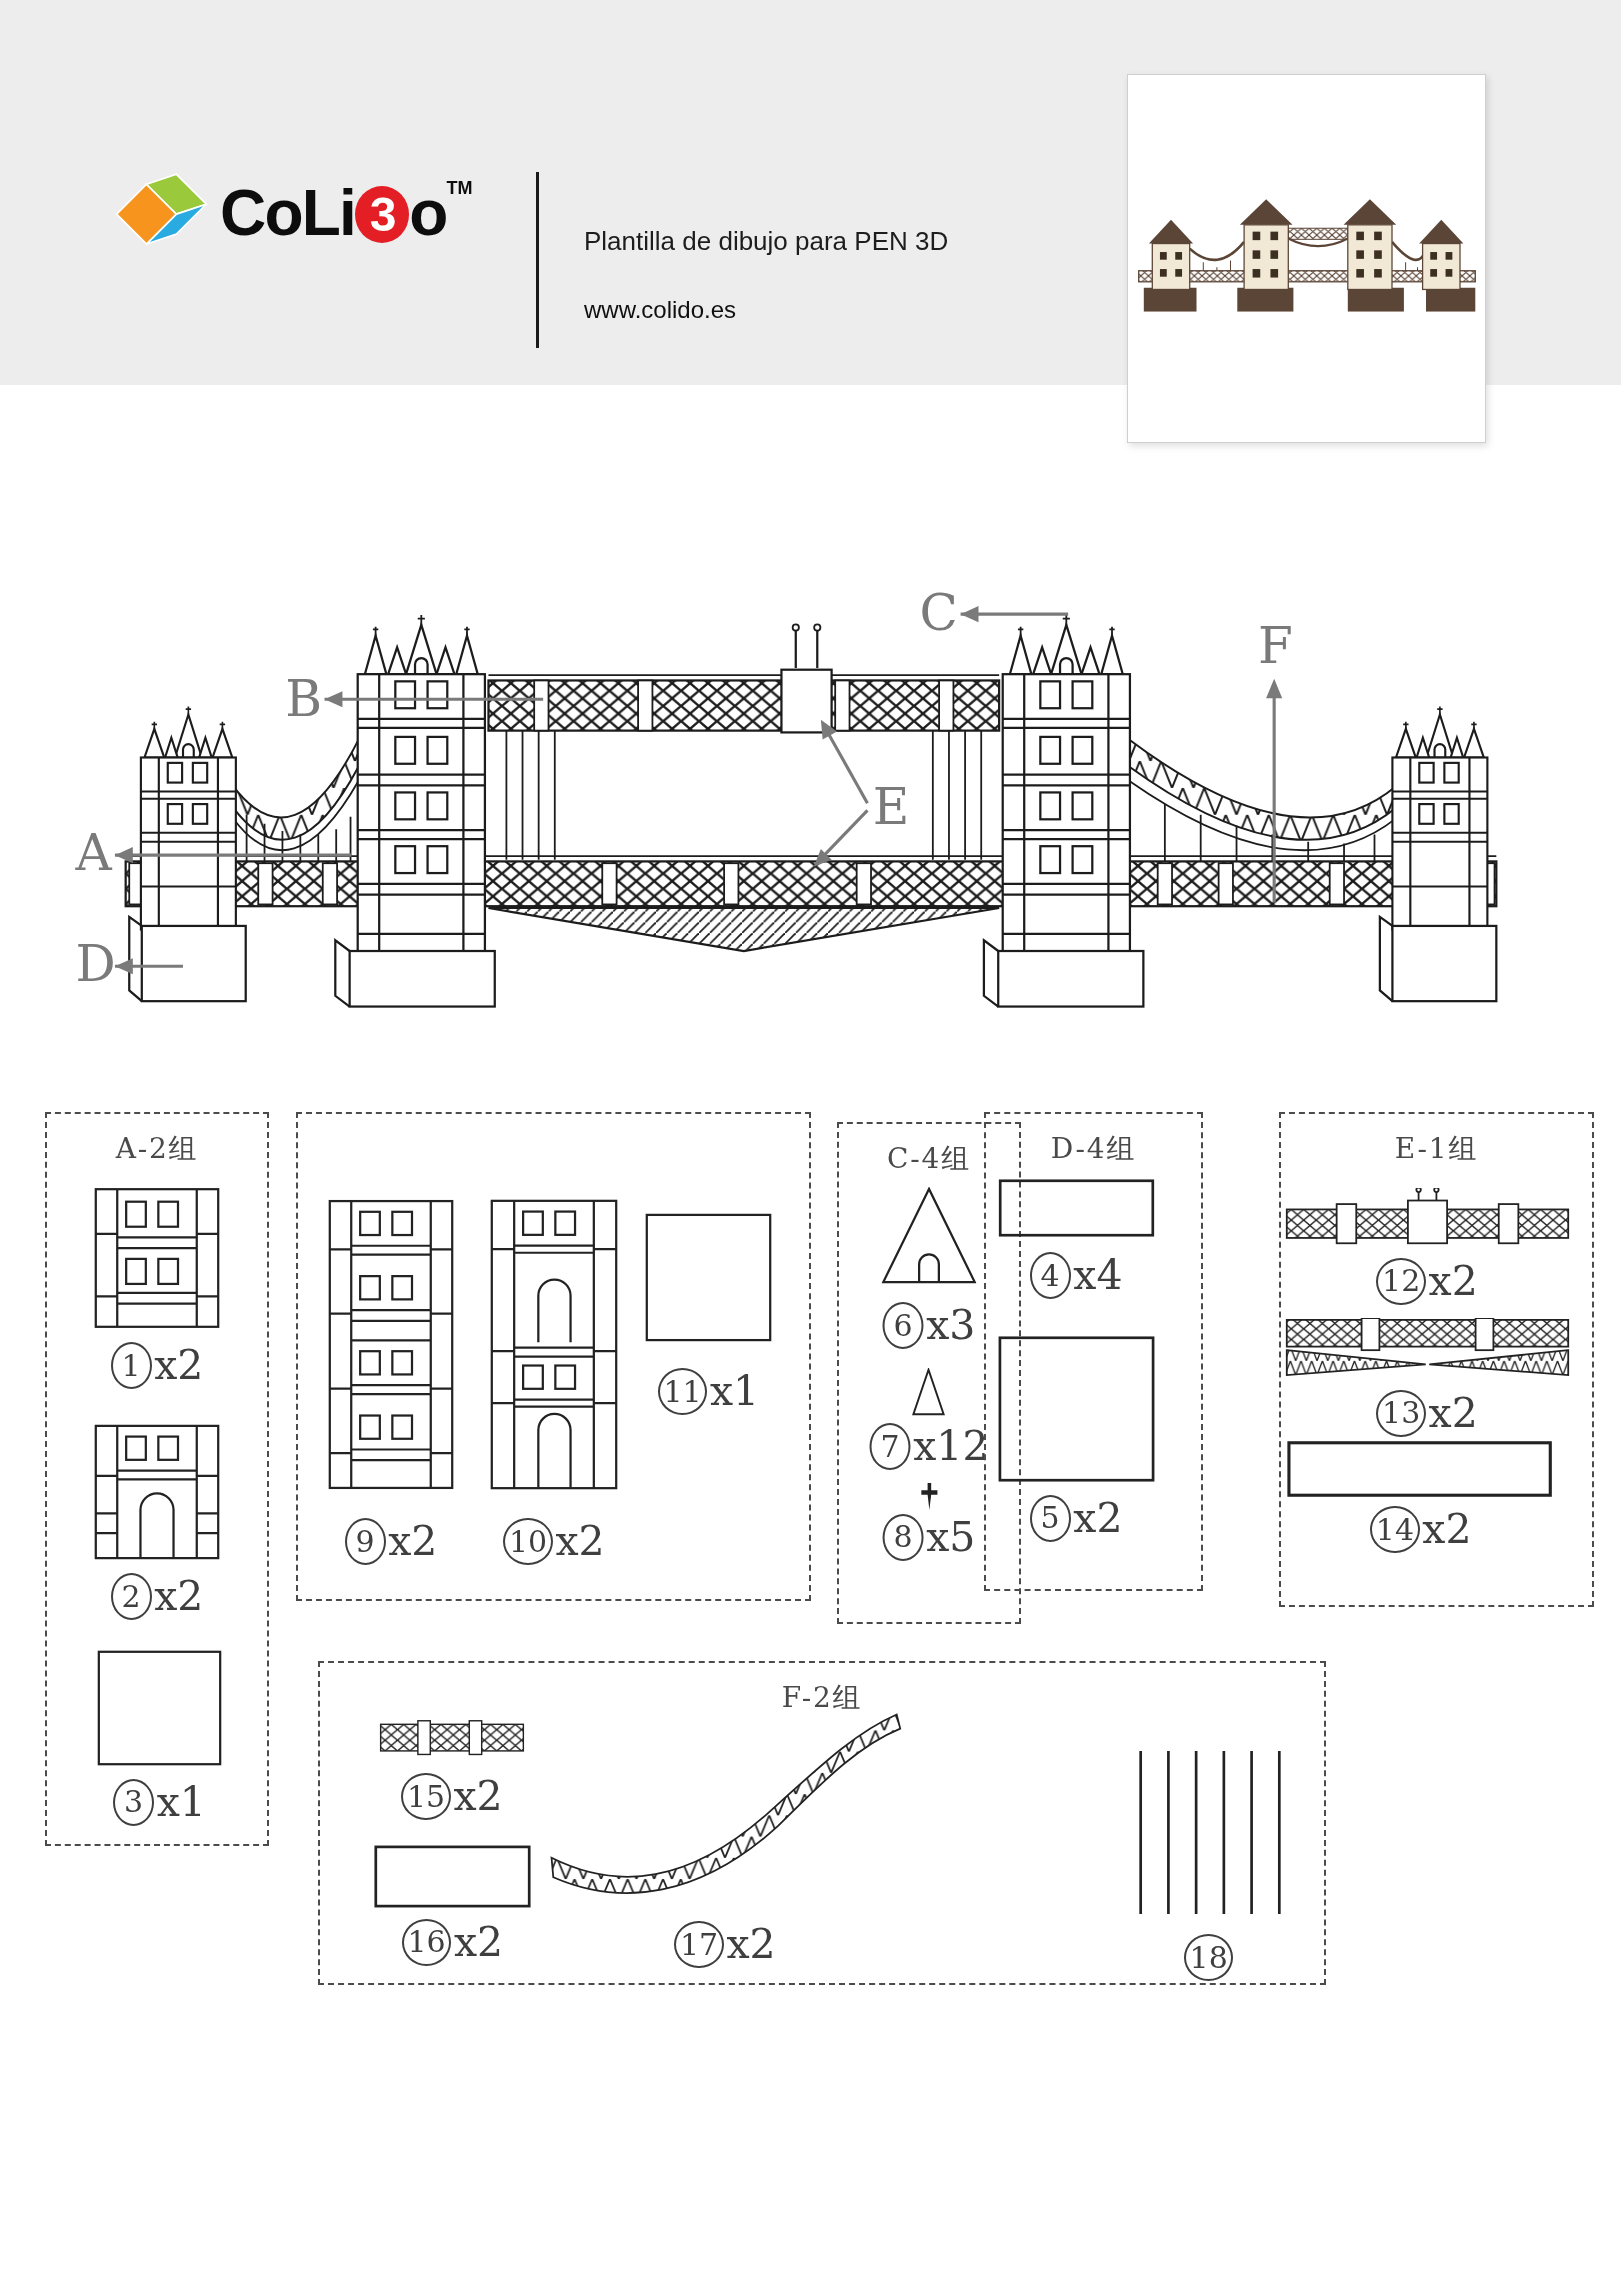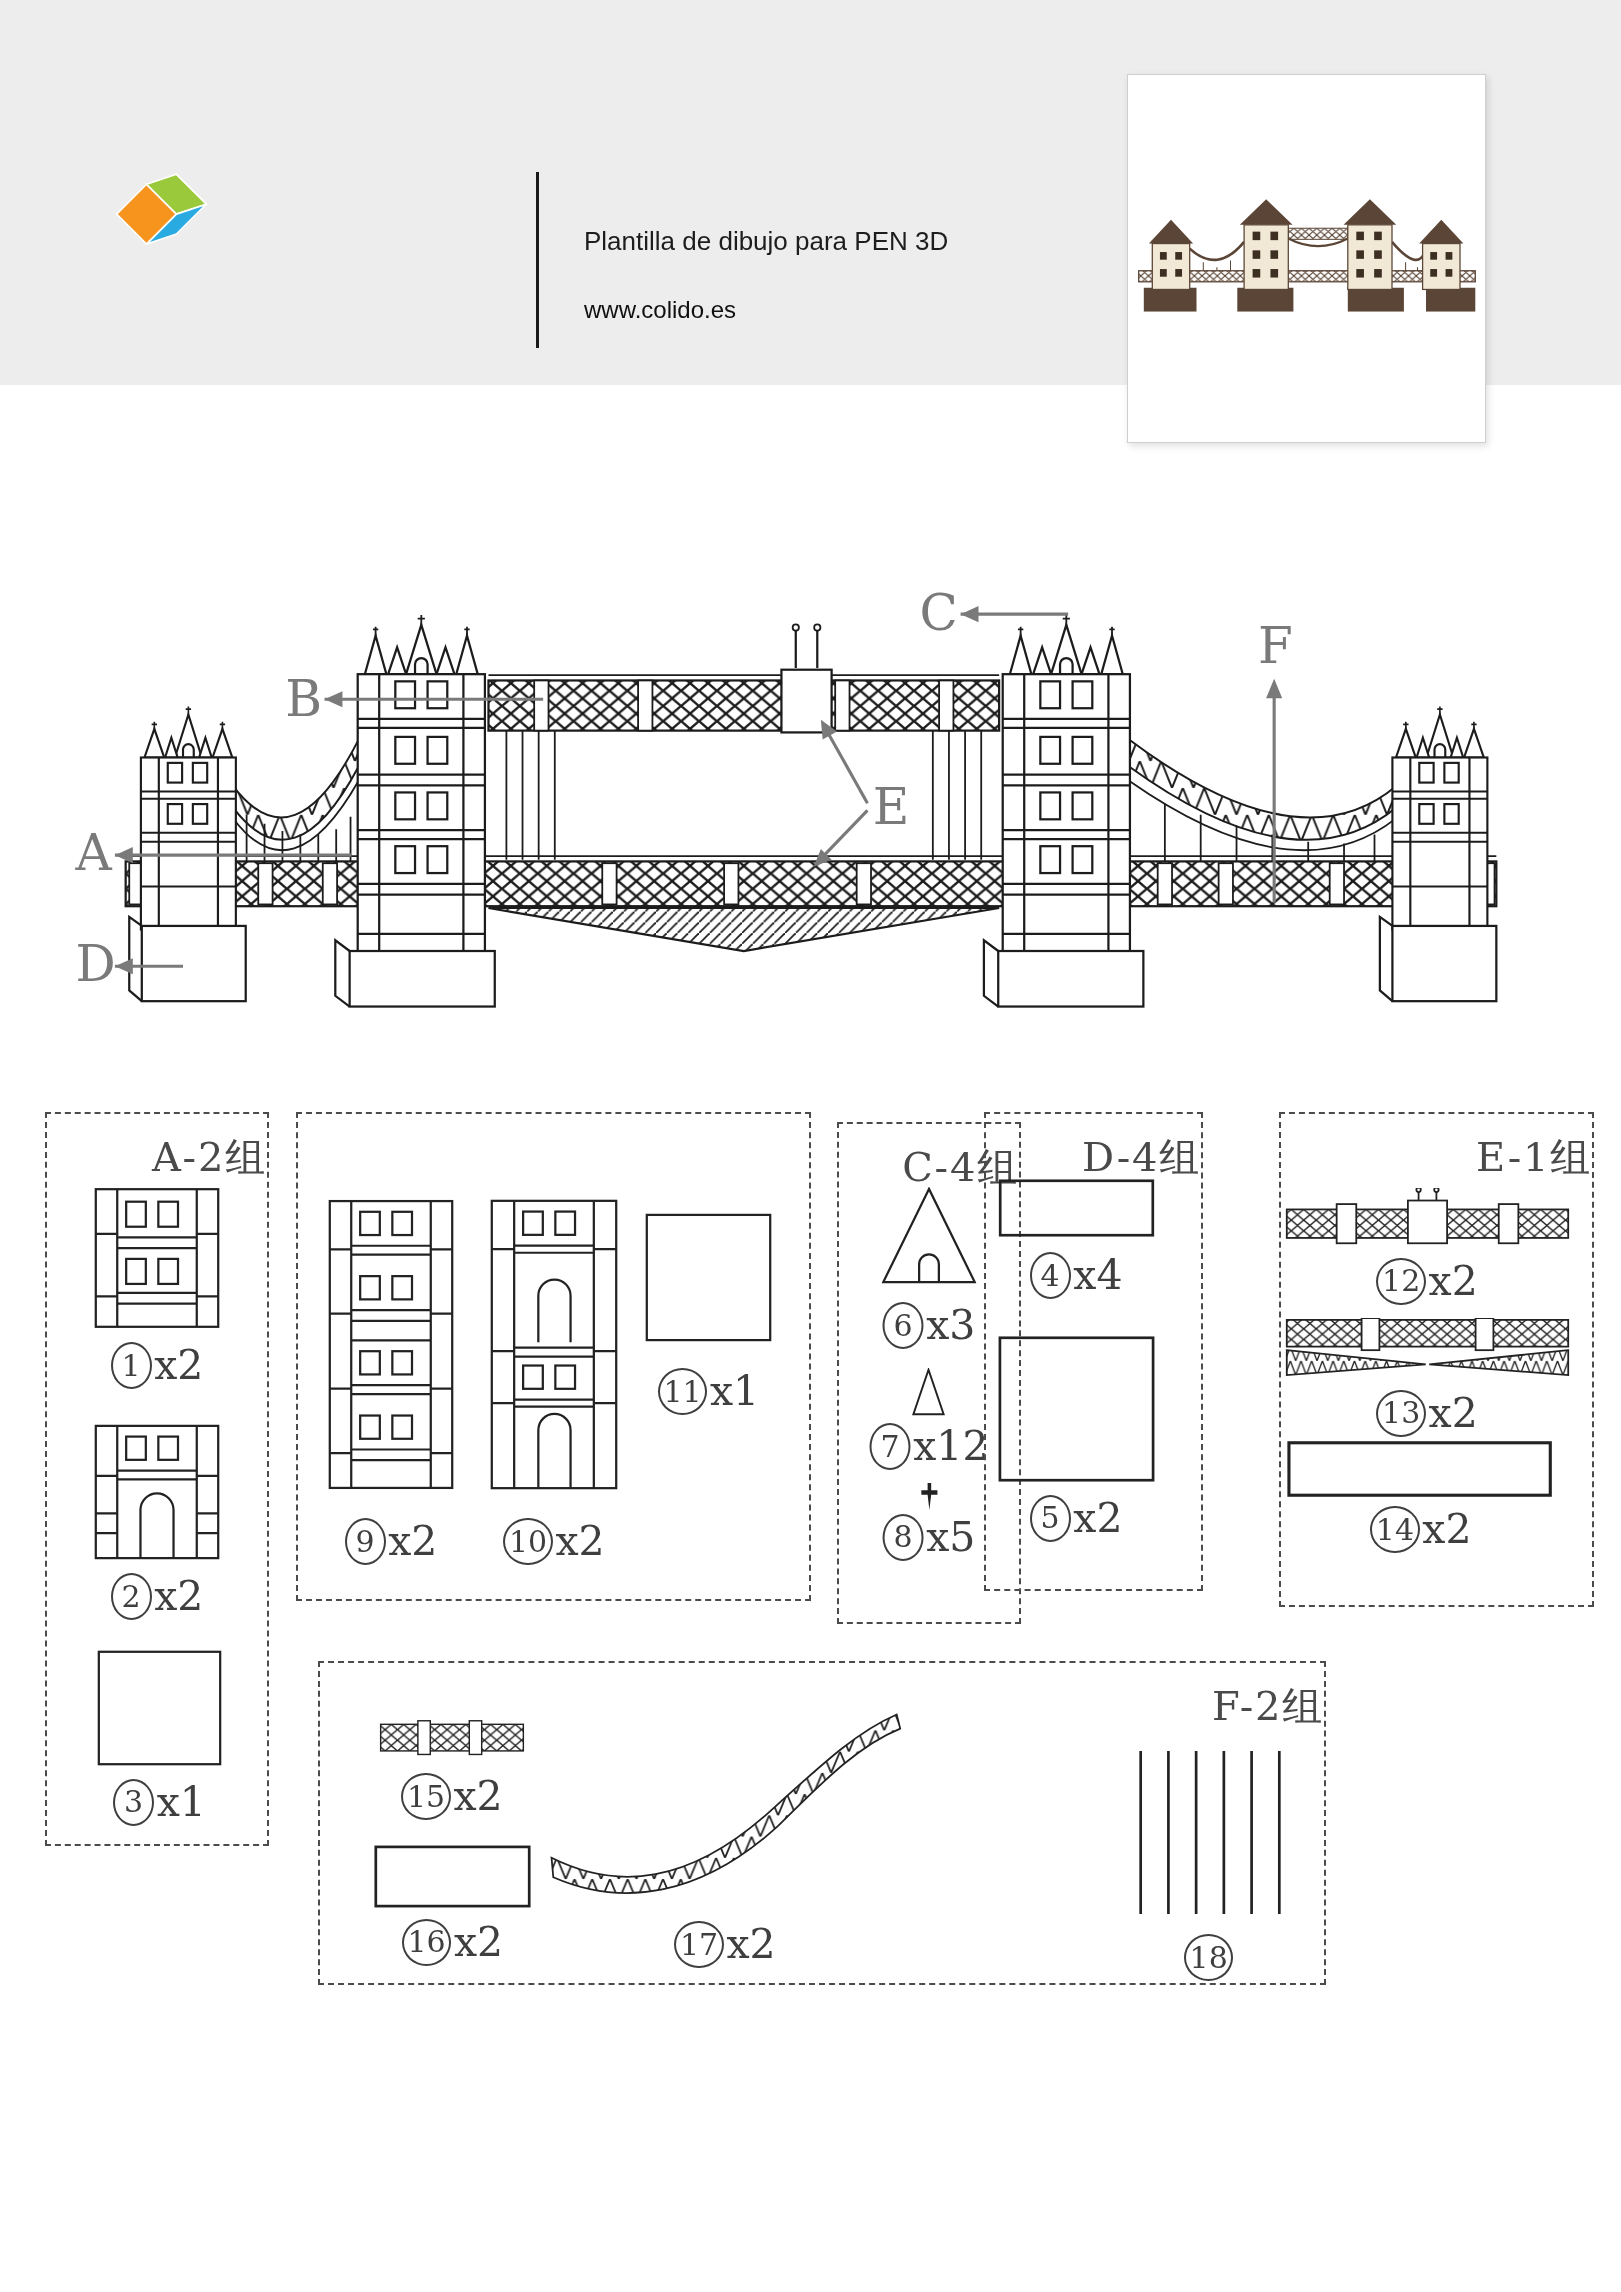--- a/index.html
+++ b/index.html
@@ -20,22 +20,22 @@
   .subtitle{position:absolute;left:584px;top:226px;font-family:"Liberation Sans",sans-serif;
          font-size:26px;color:#1d1d1d;}
   .website{position:absolute;left:584px;top:296px;font-family:"Liberation Sans",sans-serif;
          font-size:24px;color:#101010;}
   .thumb-card{position:absolute;left:1127px;top:74px;width:357px;height:367px;background:#fff;
          border:0.9px solid #cfcfcf;box-shadow:1.8px 2.7px 7.2px rgba(0,0,0,.13);}
   
   .bridge-wrap{position:absolute;left:54px;top:546px;}
   
   .gbox{position:absolute;border:2.7px dashed #4b4b4b;box-sizing:border-box;}
-  .gtitle{position:absolute;left:0;right:0;top:16px;text-align:right;
-          font-size:40px;color:#4a4a4a;letter-spacing:1.8px;}
+  .gtitle{position:absolute;left:0;right:0;top:16px;text-align:center;
+          font-size:28px;color:#4a4a4a;letter-spacing:1.8px;}
   .part{position:absolute;display:flex;flex-direction:column;align-items:center;}
   .part.cc{left:50%;transform:translateX(-50%);}
   .plabel{display:flex;align-items:center;gap:2.7px;color:#3f3f3f;font-size:41px;line-height:1;}
   .circ{display:flex;align-items:center;justify-content:center;min-width:41px;height:47px;
         padding:0 3.6px;border:2.7px solid #3f3f3f;border-radius:50%;font-size:30px;box-sizing:border-box;}
   svg{display:block;}
 </style>
 </head>
 <body>
 
@@ -104,20 +104,21 @@
       </g>
     </defs>
   </svg>
 
   <div class="header">
     <svg class="logo-cube" width="93" height="81" viewBox="0 0 112 96">
       <polygon points="2,50 38,14 74,50 38,86" fill="#F7941E" stroke="#fff" stroke-width="2"></polygon>
       <polygon points="38,14 74,2 110,38 74,50" fill="#9ACA3C" stroke="#fff" stroke-width="2"></polygon>
       <polygon points="74,50 110,38 74,74 38,86" fill="#29ABE2" stroke="#fff" stroke-width="2"></polygon>
     </svg>
+    <div class="brand"><span>CoLi</span><span class="d3">3</span><span>o</span><span class="tm">TM</span></div>
     <div class="vline"></div>
     <div class="subtitle">Plantilla de dibujo para PEN 3D</div>
     <div class="website">www.colido.es</div>
   </div>
 
   <div class="thumb-card">
     <svg width="340" height="134" viewBox="0 0 400 150" style="position:absolute;left:9px;top:116px">
       <rect x="2" y="90" width="396" height="13" fill="url(#minilat)" stroke="#5B4536" stroke-width="1.5"></rect>
       <path d="M62,64 Q95,94 126,56" fill="none" stroke="#5B4536" stroke-width="3"></path>
       <path d="M300,56 Q332,94 340,64" fill="none" stroke="#5B4536" stroke-width="3"></path>

